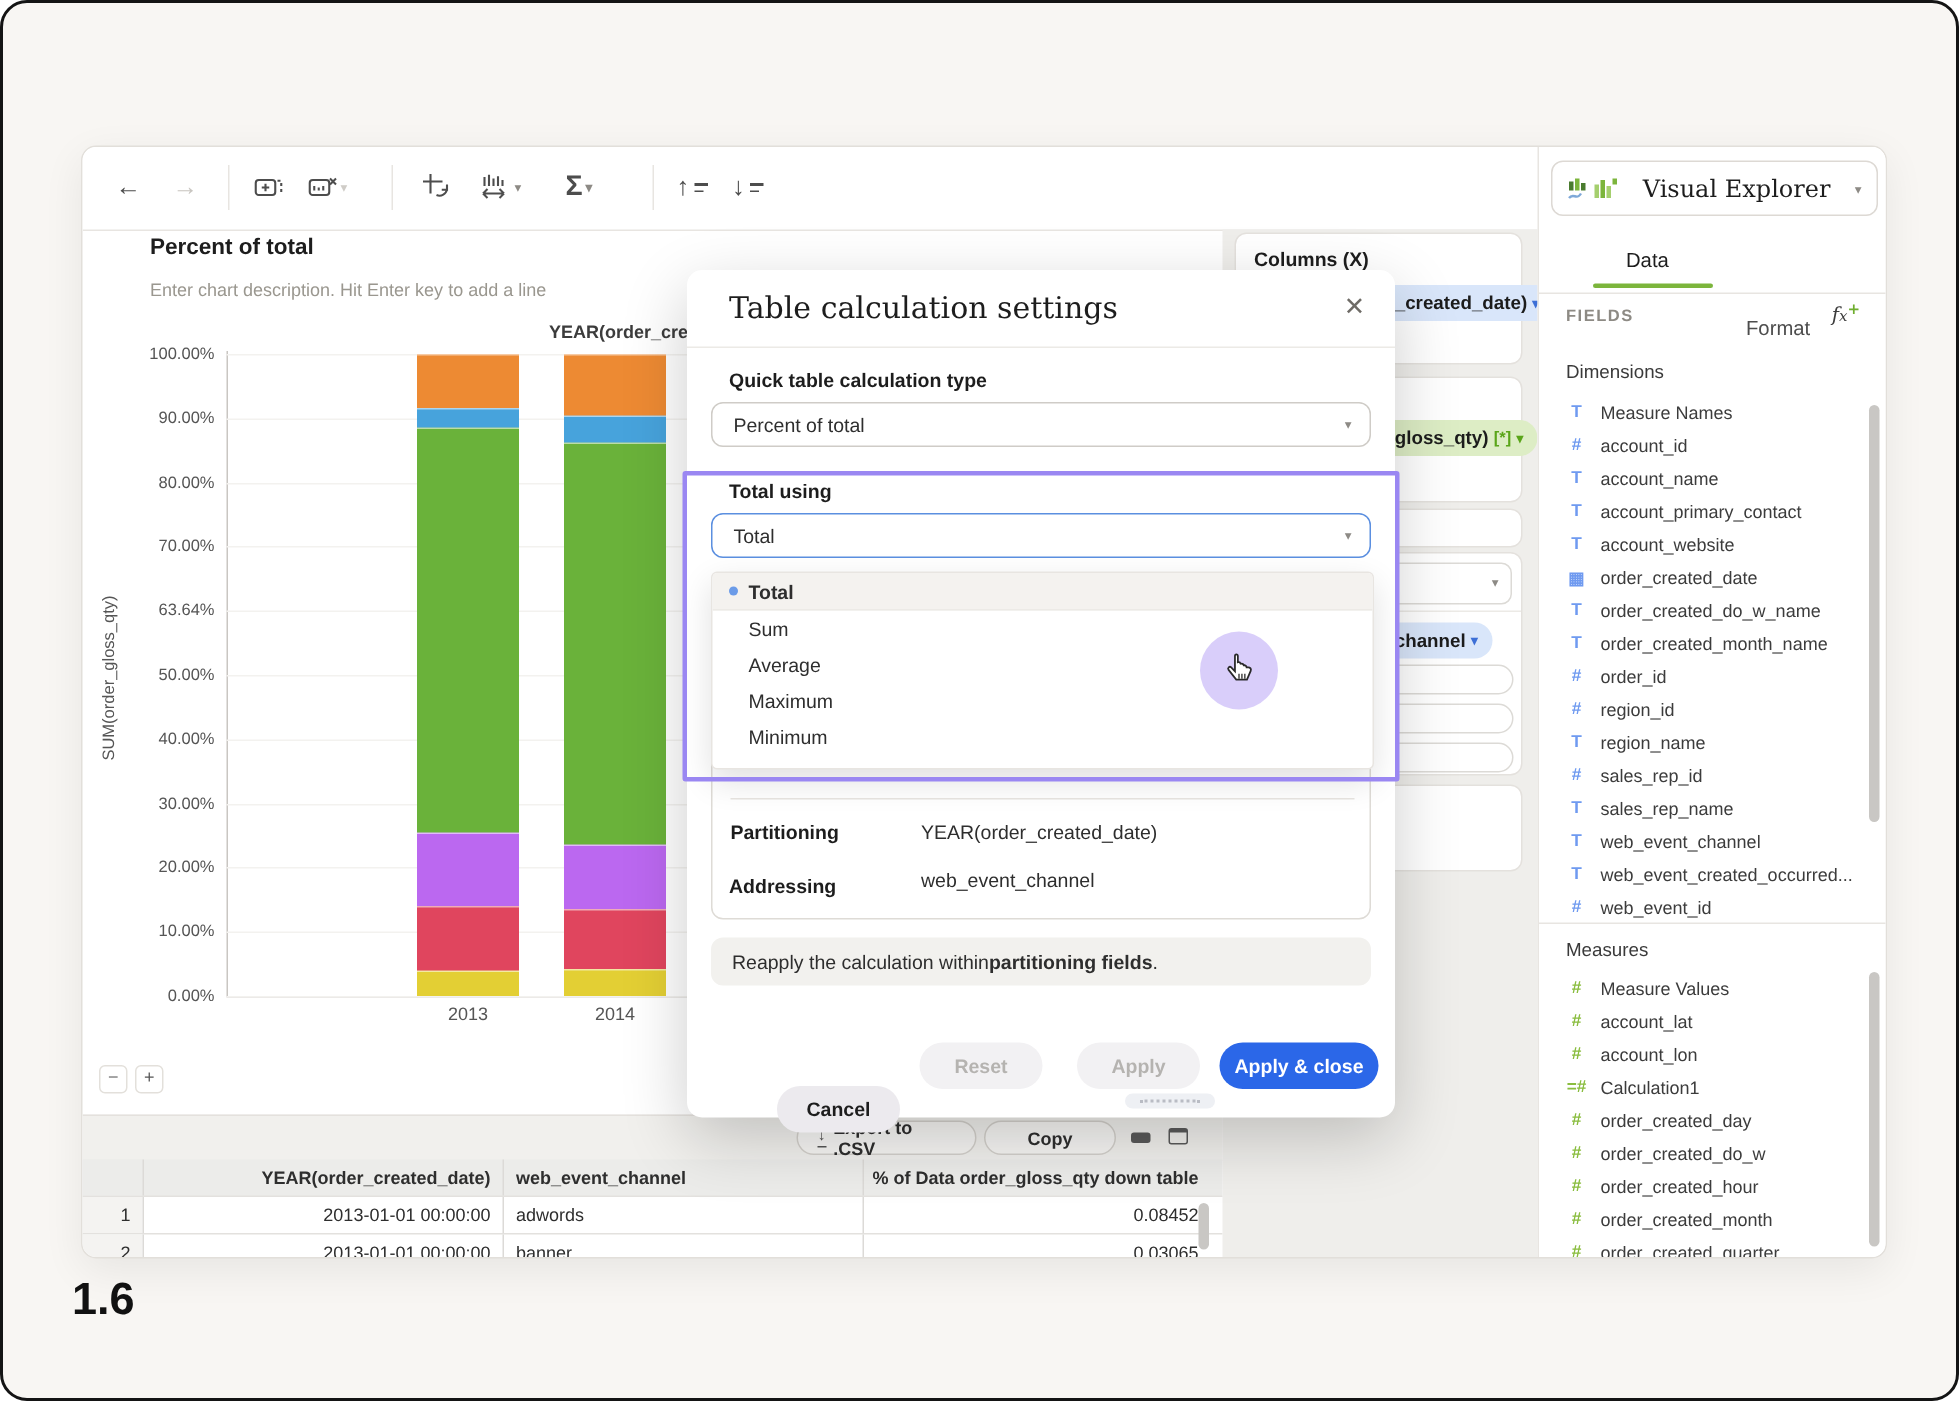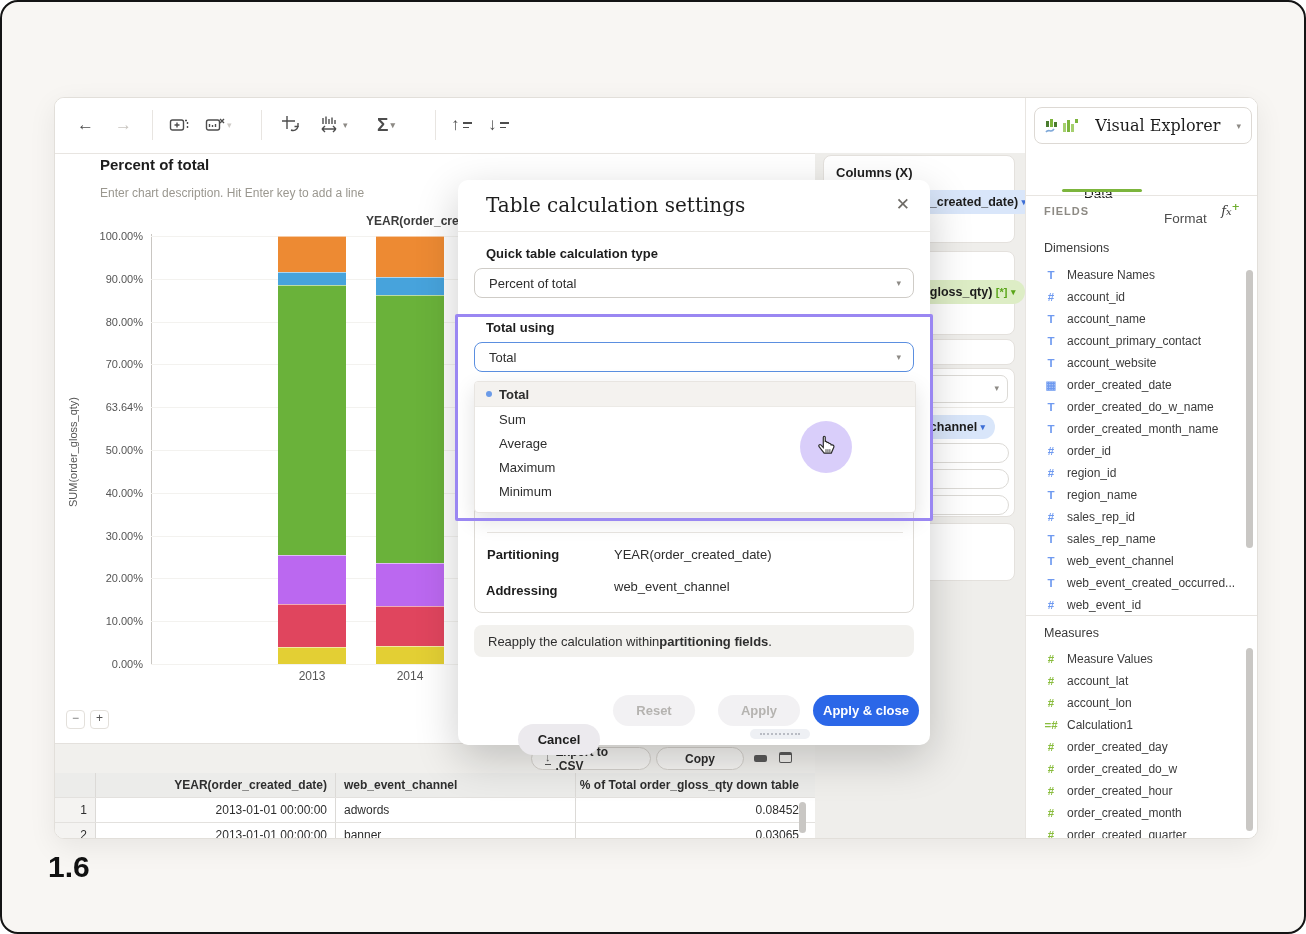--- a/index.html
+++ b/index.html
@@ -243,21 +243,21 @@
         <span>Copy</span>
       </div>
       <div class="win-min"></div>
       <div class="win-max"></div>
     </div>
     <div class="rtable" id="rtable">
         <div class="row hd">
           <div class="c0"></div>
           <div class="c1">YEAR(order_created_date)</div>
           <div class="c2">web_event_channel</div>
-          <div class="c3">% of Total order_gloss_qty down table</div>
+          <div class="c3">% of Data order_gloss_qty down table</div>
         </div>
         <div class="row">
           <div class="c0" style="background: rgb(244, 243, 241);">1</div>
           <div class="c1">2013-01-01 00:00:00</div>
           <div class="c2">adwords</div>
           <div class="c3">0.08452</div>
         </div>
         <div class="row">
           <div class="c0" style="background: rgb(244, 243, 241);">2</div>
           <div class="c1">2013-01-01 00:00:00</div>
@@ -313,21 +313,21 @@
             <rect x="9" y="5" width="3" height="5" fill="#4a7c2f"></rect>
           <path d="M1 15c3-4 5 2 8-3" stroke="#7ea8d8" stroke-width="1.6" fill="none"></path>
           <rect x="18" y="6" width="3" height="9" fill="#a5cf6e"></rect>
             <rect x="22" y="3" width="3" height="12" fill="#7cb53c"></rect>
             <rect x="26" y="7" width="3" height="8" fill="#a5cf6e"></rect>
             <rect x="30" y="2" width="3" height="4" fill="#7cb53c"></rect>
         </svg>
         <span class="vx-name">Visual Explorer</span>
         <span class="chev">▾</span>
       </div>
-      <div class="tab" style="left:58px;margin-top:20px;">Data</div>
+      <div class="tab" style="left:58px;">Data</div>
       <div class="tab" style="left:138px;color:#4d4d4d;margin-top:45px;">Format</div>
       <div class="tab-underline"></div>
       <div class="side-div" style="top:97px;"></div>
       <div class="fields-row">FIELDS</div>
       <div class="fx">f<span style="font-size:10px;">x</span><sup>+</sup></div>
       <div class="group-h" style="top:143px;">Dimensions</div>
       <div class="field-list" id="dimList" style="top:166px;height:351px;left:0;">
           <div class="field-item">
             <span class="f-icon blue">T</span>
             <span>Measure Names</span>

